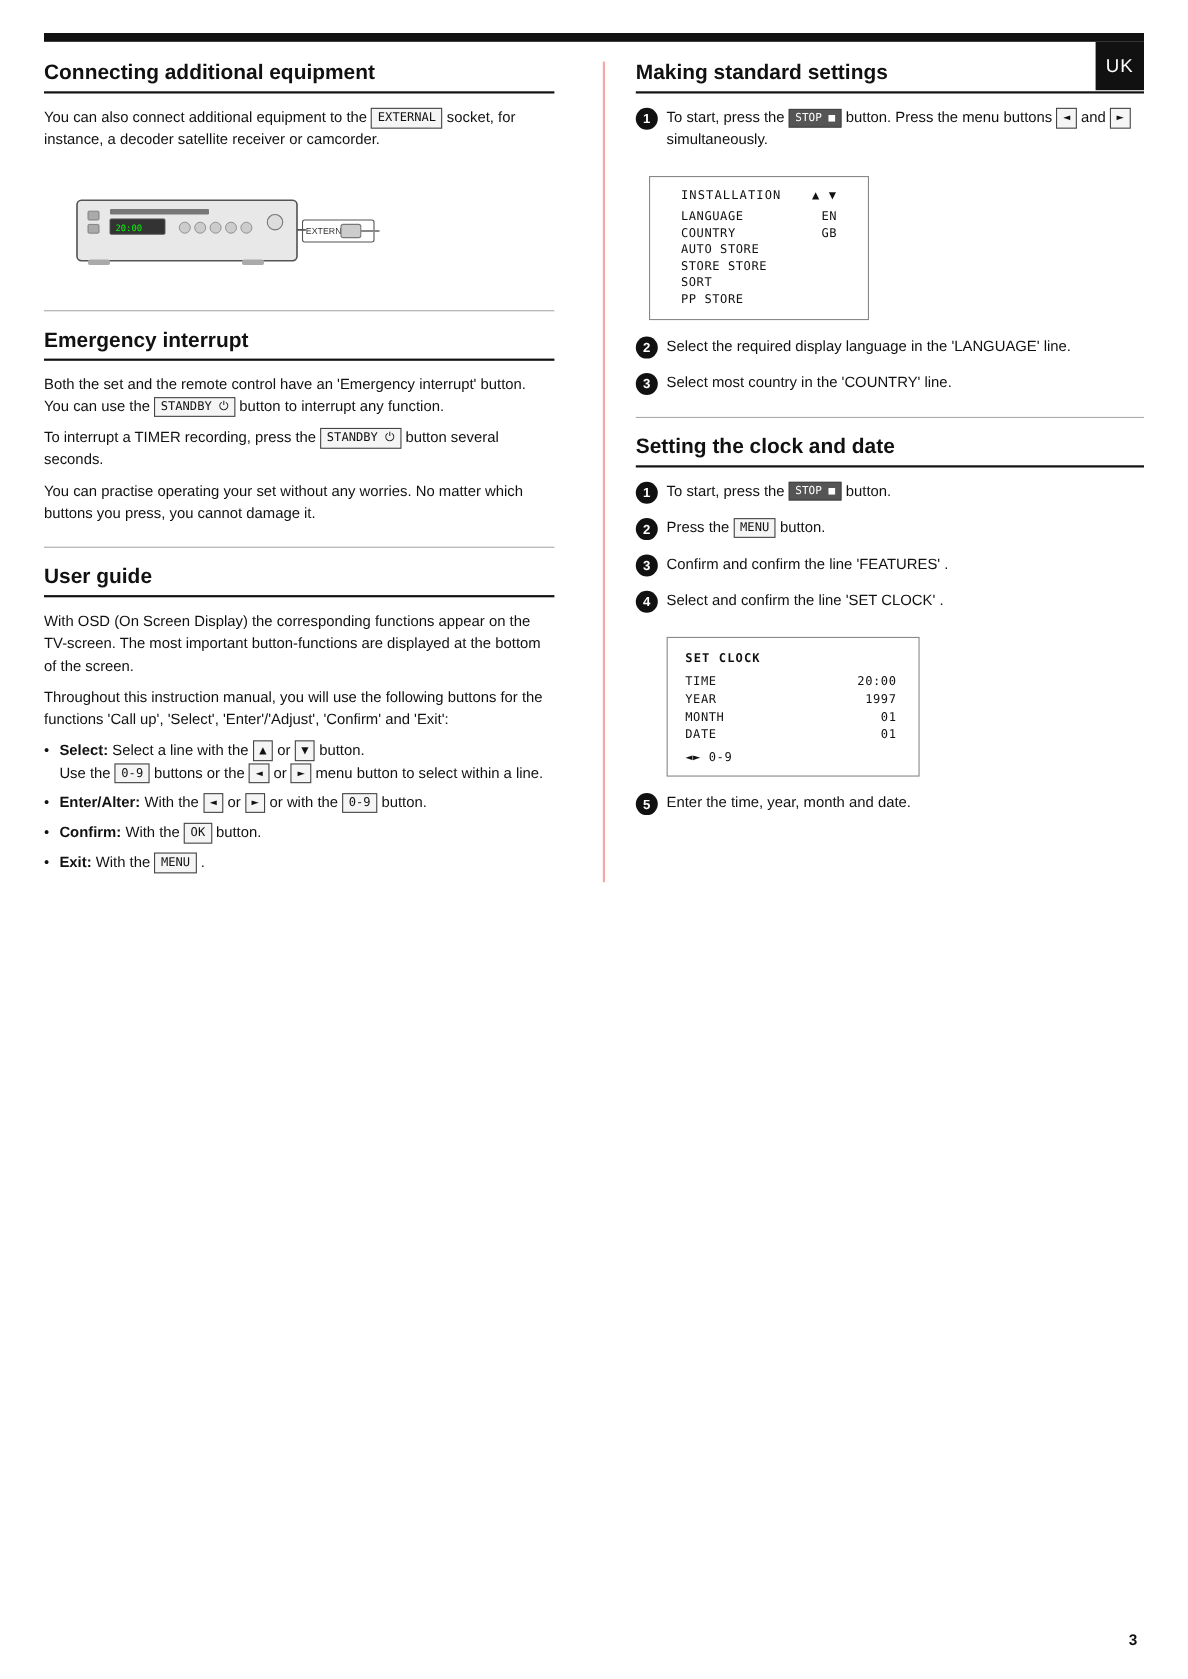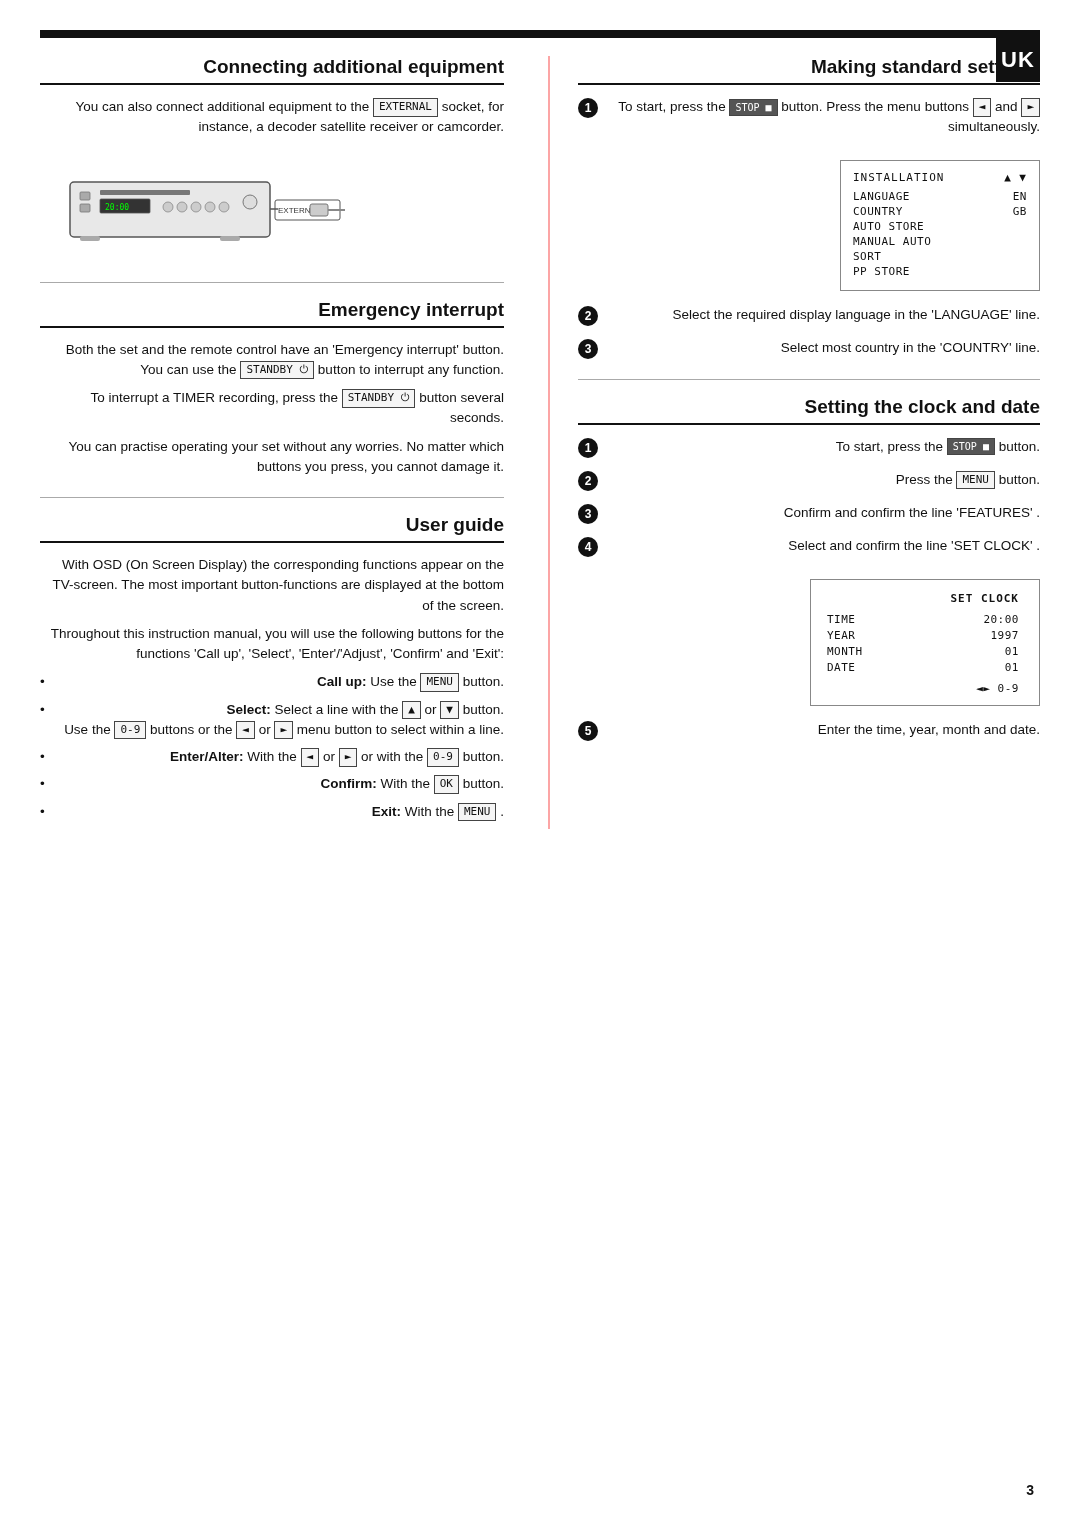--- a/index.html
+++ b/index.html
@@ -30,34 +30,33 @@
 
     
     .uk-badge {
       position: absolute;
       top: 38px;
       right: 40px;
       width: 44px;
       height: 44px;
       background: #111;
       color: #fff;
-      font-weight: bold;
-      font-size: 22px;
+      font-weight: normal;
+      font-size: 17px;
       display: flex;
       align-items: center;
       justify-content: center;
       letter-spacing: 1px;
     }
 
     
     .two-col {
       display: flex;
       gap: 16px;
       width: 100%;
-      text-align: right;
     }
     .col-left {
       width: 50%;
       padding-right: 28px;
     }
     .col-right {
       width: 50%;
       padding-left: 28px;
       border-left: 2px solid #fca5a5;
     }
@@ -132,25 +131,25 @@
     }
     .step-content {
       flex: 1;
       line-height: 1.5;
       font-size: 13.5px;
     }
 
     
     .osd-box {
       border: 1px solid #888;
-      padding: 10px 12px;
+      padding: 10px 28px;
       font-family: monospace;
       font-size: 12px;
       background: #fff;
-      margin: 10px 0 14px 40px;
+      margin: 10px 0 14px 12px;
       display: inline-block;
       min-width: 200px;
     }
     .osd-box .osd-header {
       display: flex;
       justify-content: space-between;
       margin-bottom: 6px;
       font-size: 11px;
       letter-spacing: 1px;
     }
@@ -305,23 +304,20 @@
       <p>You can practise operating your set without any worries. No matter which buttons you press, you cannot damage it.</p>
 
       <hr class="section-divider">
 
       <h2 class="section-title">User guide</h2>
       <p>With OSD (On Screen Display) the corresponding functions appear on the TV-screen. The most important button-functions are displayed at the bottom of the screen.</p>
       <p>Throughout this instruction manual, you will use the following buttons for the functions 'Call up', 'Select', 'Enter'/'Adjust', 'Confirm' and 'Exit':</p>
 
       <ul class="bullet-list">
 
-        <li>
-          <strong>Call up:</strong> Use the <span class="btn-label">MENU</span> button.
-        </li>
 
         <li>
           <strong>Select:</strong> Select a line with the <span class="btn-label">▲</span> or <span class="btn-label">▼</span> button.<br>
           Use the <span class="btn-label">0-9</span> buttons or the <span class="btn-label">◄</span> or <span class="btn-label">►</span> menu button to select within a line.
         </li>
 
         <li>
           <strong>Enter/Alter:</strong> With the <span class="btn-label">◄</span> or <span class="btn-label">►</span> or with the <span class="btn-label">0-9</span> button.
         </li>
 
@@ -364,21 +360,21 @@
             <span class="osd-val">EN</span>
         </div>
         <div class="osd-row">
           <span>COUNTRY</span>
             <span class="osd-val">GB</span>
         </div>
         <div class="osd-row">
           <span>AUTO STORE</span>
         </div>
         <div class="osd-row">
-          <span>MANUAL AUTO</span>
+          <span>STORE STORE</span>
         </div>
         <div class="osd-row">
           <span>SORT</span>
         </div>
         <div class="osd-row">
           <span>PP STORE</span>
         </div>
       </div>
 
       <div class="step">

